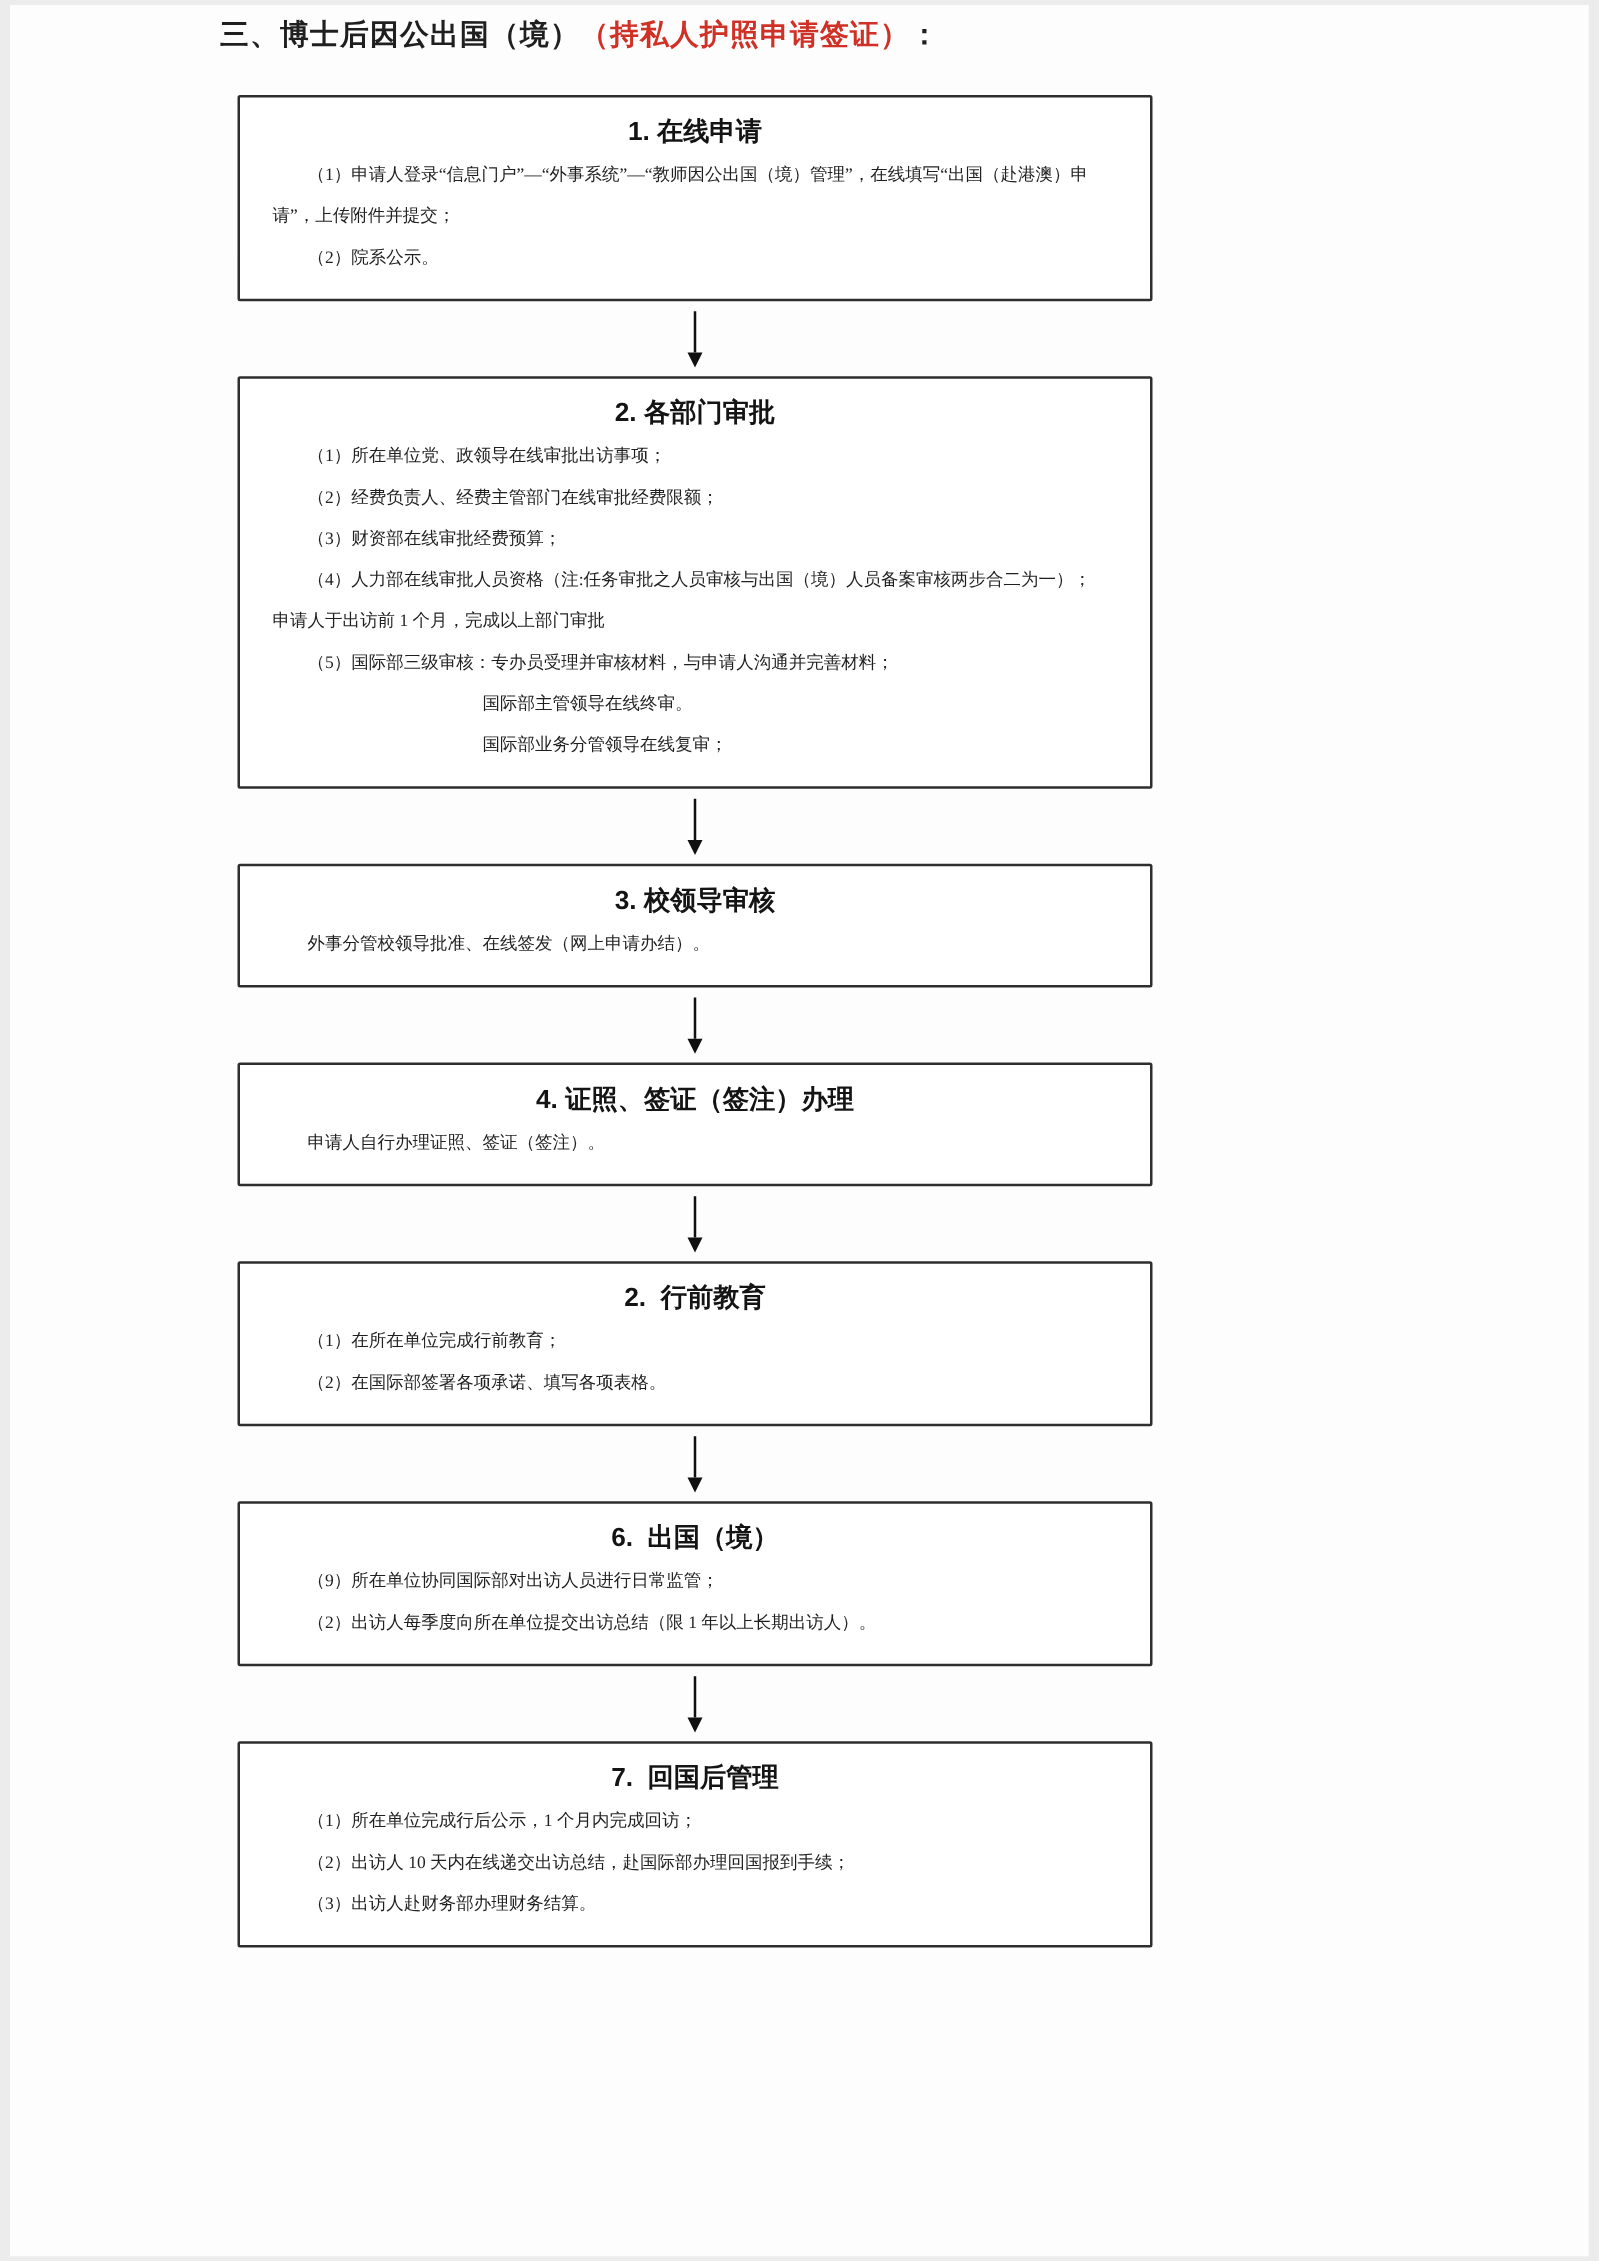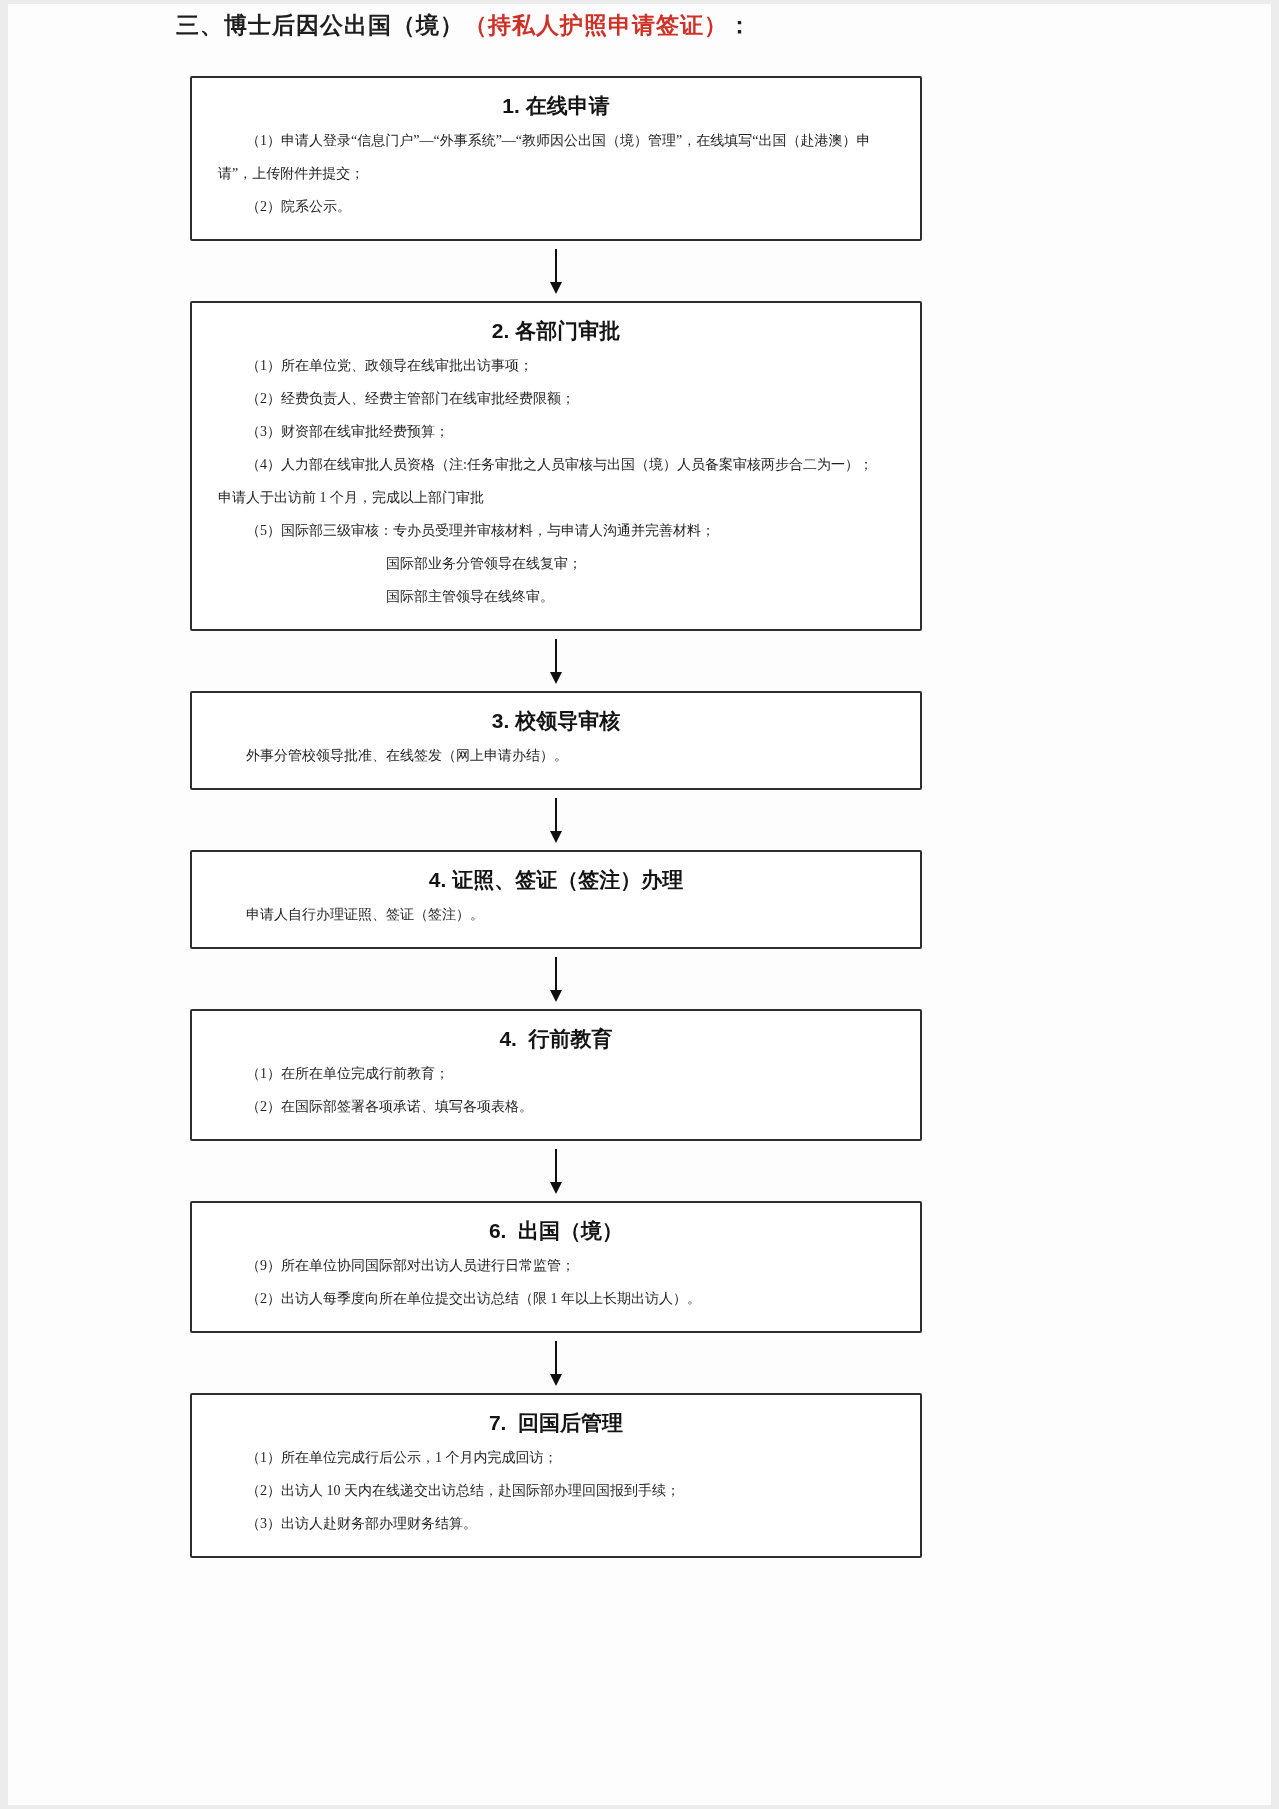--- a/index.html
+++ b/index.html
@@ -10,21 +10,21 @@
     color: #1f1f1f;
   }
   .page {
     position: absolute;
     left: 8px; top: 4px;
     width: 1263px; height: 1801px;
     background: #fdfdfd;
     overflow: hidden;
   }
   .doc-title {
-    font-family: Liberation Mono, monospace;
+    font-family: Liberation Sans, sans-serif;
     font-size: 23px;
     font-weight: bold;
     padding: 8px 0 0 168px;
     letter-spacing: 1px;
     line-height: 30px;
   }
   .doc-title .red { color: var(--accent, #cf3126); }
   .flow {
     margin: 34px 0 0 182px;
     width: 732px;
@@ -88,22 +88,22 @@
         <div class="arrow-head"></div>
       </div>
       <div class="box">
         <div class="box-title">2. 各部门审批</div>
         <p class="line para">（1）所在单位党、政领导在线审批出访事项；</p>
         <p class="line para">（2）经费负责人、经费主管部门在线审批经费限额；</p>
         <p class="line para">（3）财资部在线审批经费预算；</p>
         <p class="line para">（4）人力部在线审批人员资格（注:任务审批之人员审核与出国（境）人员备案审核两步合二为一）；</p>
         <p class="line center">申请人于出访前 1 个月，完成以上部门审批</p>
         <p class="line para">（5）国际部三级审核：专办员受理并审核材料，与申请人沟通并完善材料；</p>
+        <p class="line deep">国际部主管领导在线终审。</p>
         <p class="line deep">国际部业务分管领导在线复审；</p>
-        <p class="line deep">国际部主管领导在线终审。</p>
       </div>
       <div class="arrow">
         <div class="arrow-shaft"></div>
         <div class="arrow-head"></div>
       </div>
       <div class="box">
         <div class="box-title">3. 校领导审核</div>
         <p class="line para">外事分管校领导批准、在线签发（网上申请办结）。</p>
       </div>
       <div class="arrow">
@@ -112,21 +112,21 @@
       </div>
       <div class="box">
         <div class="box-title">4. 证照、签证（签注）办理</div>
         <p class="line para">申请人自行办理证照、签证（签注）。</p>
       </div>
       <div class="arrow">
         <div class="arrow-shaft"></div>
         <div class="arrow-head"></div>
       </div>
       <div class="box">
-        <div class="box-title">4.  行前教育</div>
+        <div class="box-title">2.  行前教育</div>
         <p class="line para">（1）在所在单位完成行前教育；</p>
         <p class="line para">（2）在国际部签署各项承诺、填写各项表格。</p>
       </div>
       <div class="arrow">
         <div class="arrow-shaft"></div>
         <div class="arrow-head"></div>
       </div>
       <div class="box">
         <div class="box-title">6.  出国（境）</div>
         <p class="line para">（9）所在单位协同国际部对出访人员进行日常监管；</p>

